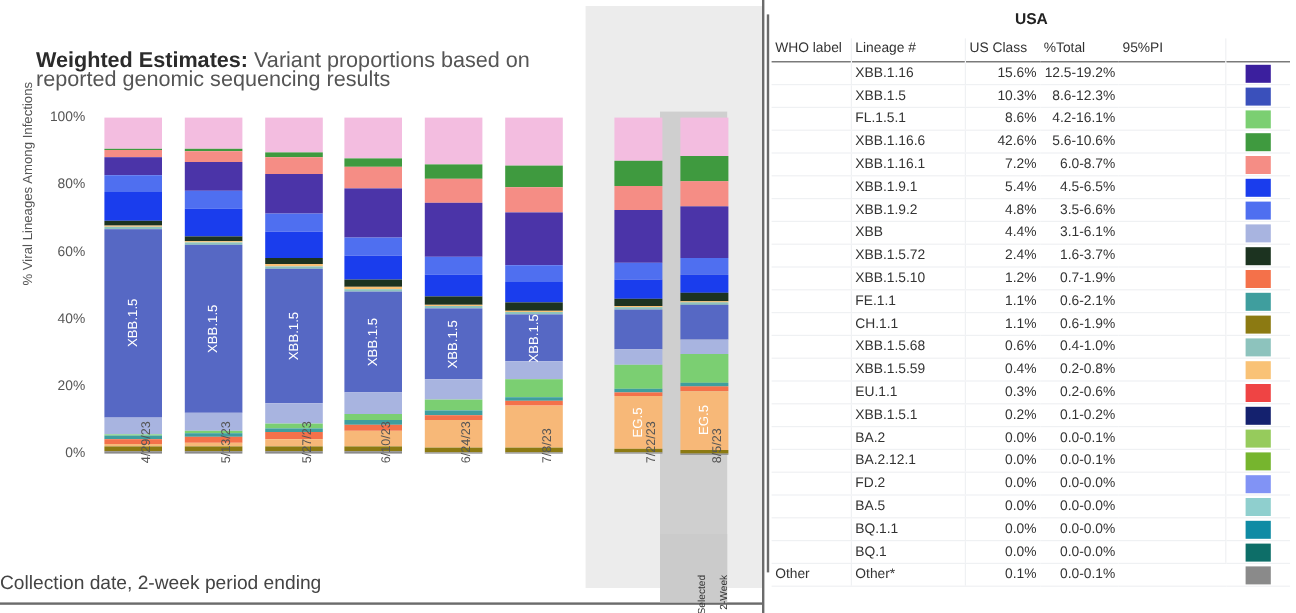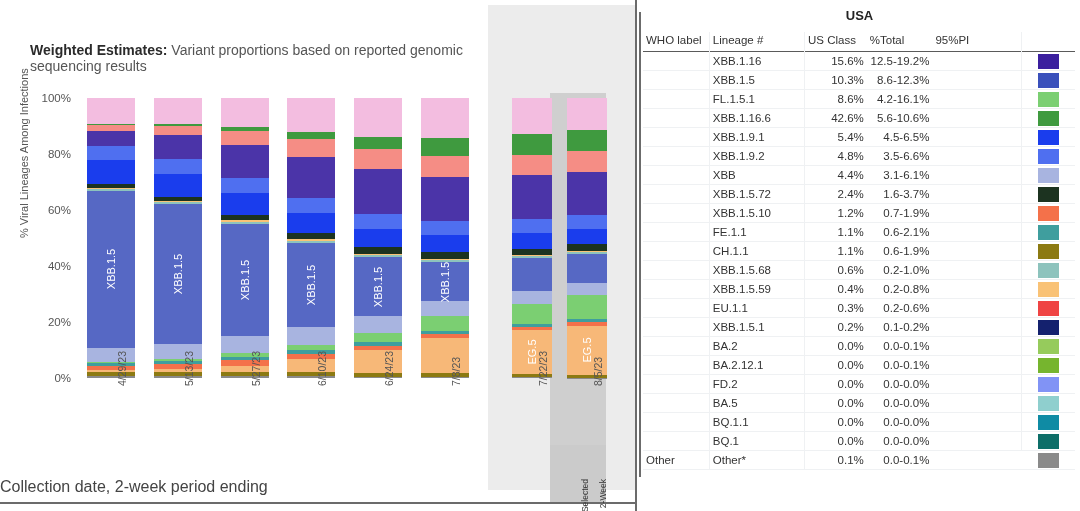--- a/index.html
+++ b/index.html
@@ -23,21 +23,21 @@
     left: 0; top: 0;
     width: 637px; height: 511px;
     border-right: 2px solid #6b6b6b;
     box-sizing: border-box;
     background: #ffffff;
   }
   #chart-subtitle {
     position: absolute;
     left: 30px; top: 42px;
     width: 440px;
-    font-size: 14px;
+    font-size: 18px;
     line-height: 16px;
     color: #555;
   }
   #chart-subtitle b { color: #2b2b2b; }
 
   #plot-area {
     position: absolute;
     left: 78px; top: 98px;
     width: 400px; height: 280px;
   }
@@ -467,20 +467,30 @@
               <td class="col-lin">XBB.1.16.6</td>
               <td class="col-class">42.6%</td>
               <td class="col-total">5.6-10.6%</td>
               <td class="col-pi"></td>
               <td class="col-sw">
                 <span class="swatch" style="background: rgb(63, 154, 63);"></span>
               </td>
             </tr>
             <tr>
               <td class="col-who"></td>
+              <td class="col-lin">XBB.1.16.1</td>
+              <td class="col-class">7.2%</td>
+              <td class="col-total">6.0-8.7%</td>
+              <td class="col-pi"></td>
+              <td class="col-sw">
+                <span class="swatch" style="background: rgb(245, 141, 133);"></span>
+              </td>
+            </tr>
+            <tr>
+              <td class="col-who"></td>
               <td class="col-lin">XBB.1.9.1</td>
               <td class="col-class">5.4%</td>
               <td class="col-total">4.5-6.5%</td>
               <td class="col-pi"></td>
               <td class="col-sw">
                 <span class="swatch" style="background: rgb(26, 61, 237);"></span>
               </td>
             </tr>
             <tr>
               <td class="col-who"></td>
@@ -539,21 +549,21 @@
               <td class="col-total">0.6-1.9%</td>
               <td class="col-pi"></td>
               <td class="col-sw">
                 <span class="swatch" style="background: rgb(140, 122, 18);"></span>
               </td>
             </tr>
             <tr>
               <td class="col-who"></td>
               <td class="col-lin">XBB.1.5.68</td>
               <td class="col-class">0.6%</td>
-              <td class="col-total">0.2-1.0%</td>
+              <td class="col-total">0.4-1.0%</td>
               <td class="col-pi"></td>
               <td class="col-sw">
                 <span class="swatch" style="background: rgb(141, 195, 189);"></span>
               </td>
             </tr>
             <tr>
               <td class="col-who"></td>
               <td class="col-lin">XBB.1.5.59</td>
               <td class="col-class">0.4%</td>
               <td class="col-total">0.2-0.8%</td>

